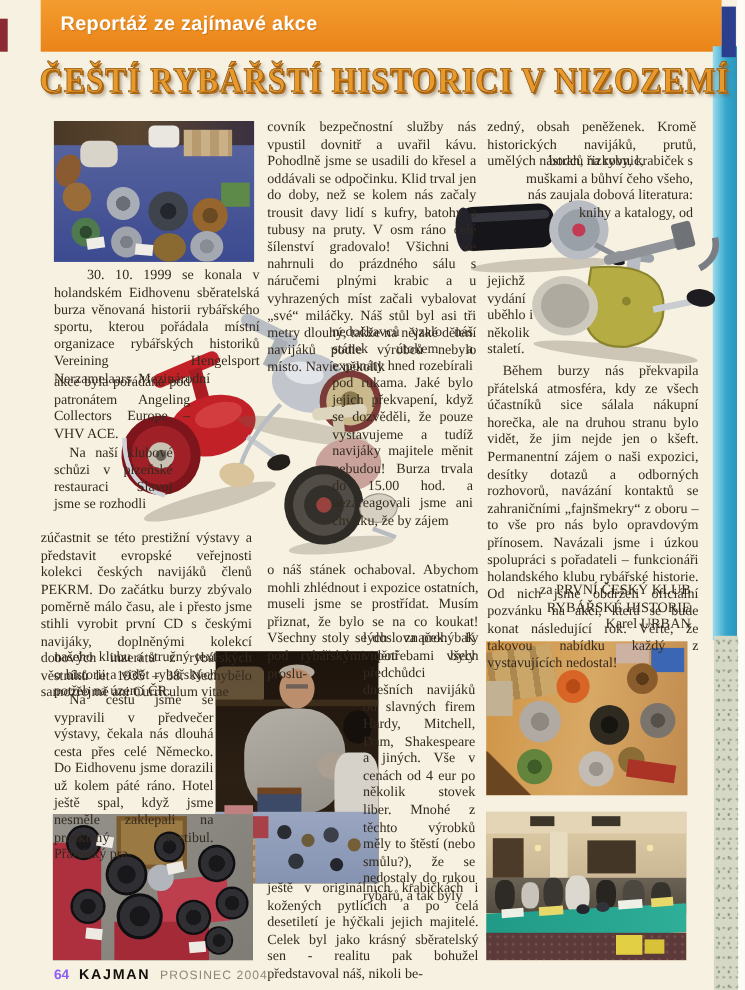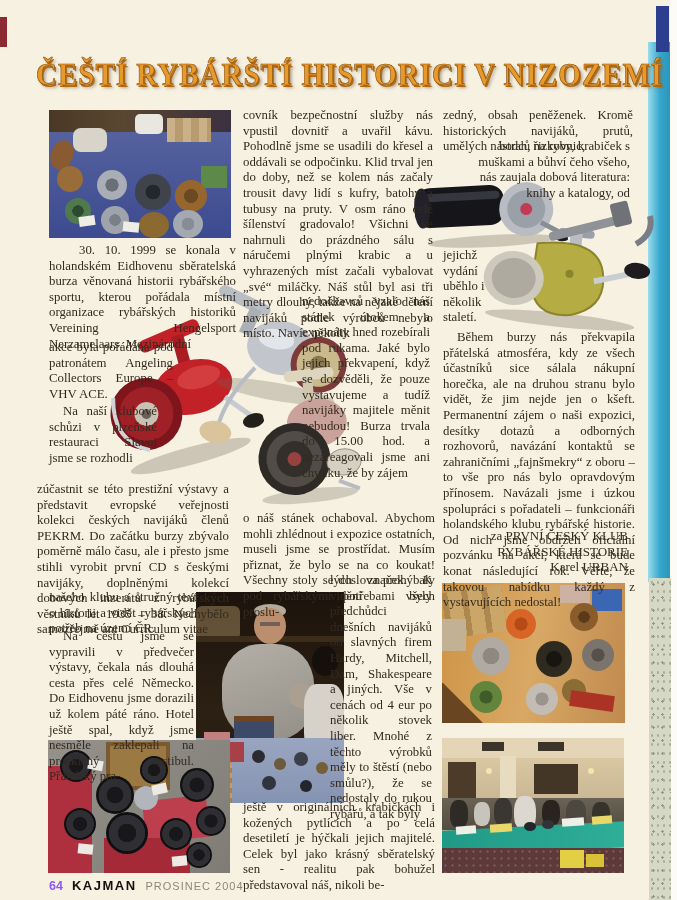--- a/index.html
+++ b/index.html
@@ -29,20 +29,23 @@
   .fMag{font-weight:800;font-size:13px;letter-spacing:1.5px;color:#14110c;}
   .fIssue{font-size:11px;letter-spacing:1px;color:#8b887a;}
   .circ{border-radius:50%;position:absolute;}
   .sigline{line-height:15.5px;}
 </style>
 </head>
 <body>
 
 <div id="page">
 
+  <div id="headerBar">
+    <span id="headerLabel">Reportáž ze zajímavé akce</span>
+  </div>
   <div class="d" style="left:0;top:17px;width:7px;height:30px;background:#8c2a34;"></div>
 
   <div class="d" style="left:670px;top:0;width:7px;height:900px;background:#fcfbf6;"></div>
   <div class="d" style="left:648px;top:42px;width:22px;height:540px;background:linear-gradient(90deg,#9adcec,#35a6cc 55%,#2b96bc);"></div>
   <div class="d" style="left:656px;top:6px;width:13px;height:46px;background:#2c3f8e;"></div>
   <div class="d" style="left:649px;top:578px;width:22px;height:322px;background:#d6d8c6;
               background-image:radial-gradient(circle,#a8ac96 1px,transparent 1.4px),radial-gradient(circle,#8a9a84 1px,transparent 1.4px);
               background-size:6px 9px,9px 13px;"></div>
 
   <div id="pageTitle">ČEŠTÍ RYBÁŘŠTÍ HISTORICI V NIZOZEMÍ</div>

